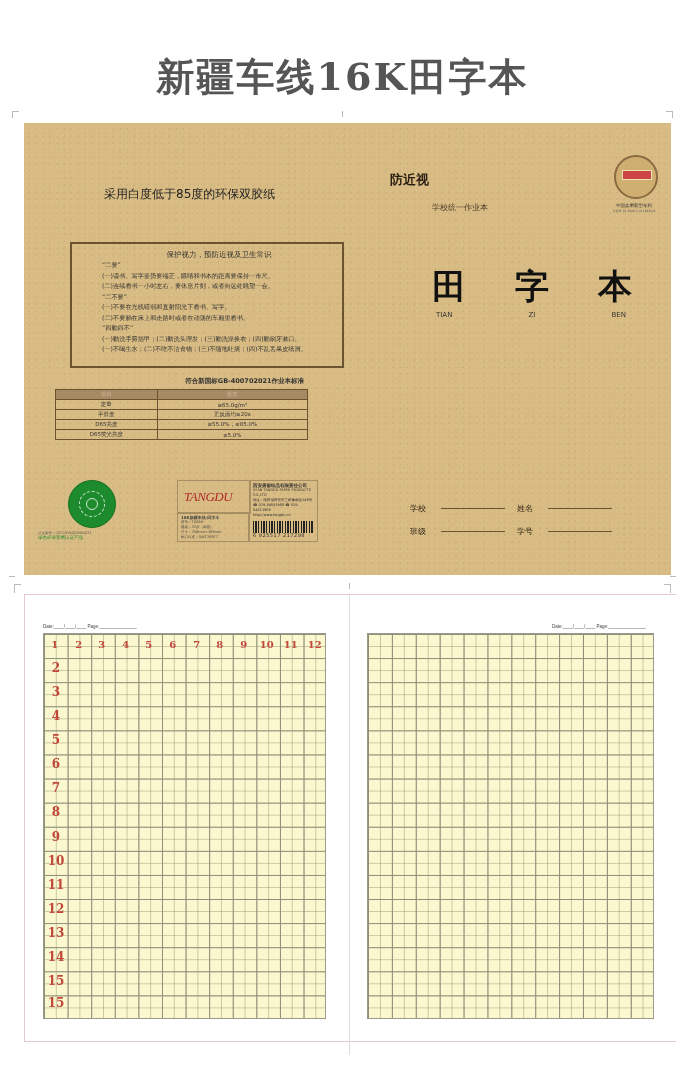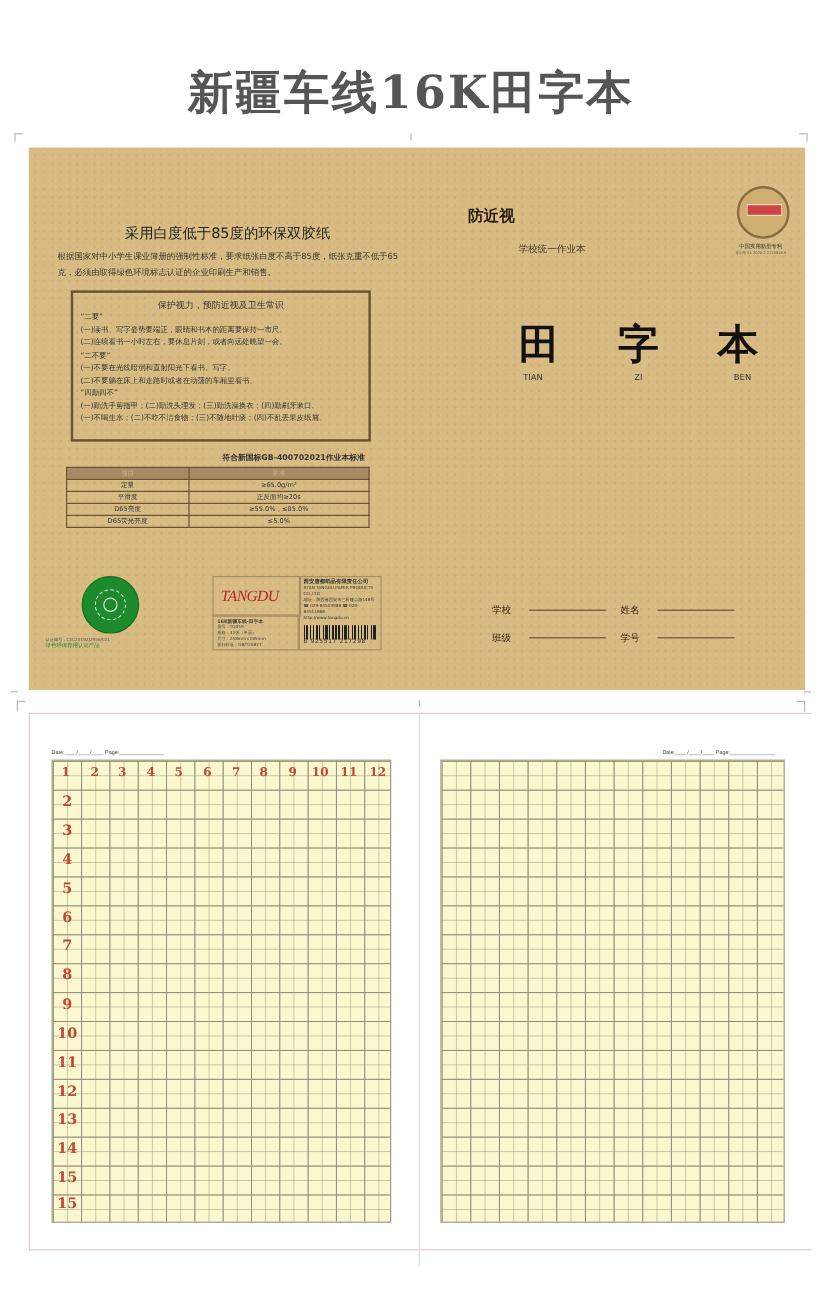--- a/index.html
+++ b/index.html
@@ -14,21 +14,21 @@
 
   .cover { position:absolute; left:24px; top:123px; width:647px; height:452px; background:#d8bb82;
     background-image: radial-gradient(rgba(255,255,255,0.08) 1px, transparent 1px), radial-gradient(rgba(0,0,0,0.05) 1px, transparent 1px);
     background-size:5px 5px, 7px 7px; background-position:0 0, 2px 3px; }
 
   .back { position:absolute; left:0; top:0; width:320px; height:452px; }
   .slogan-green { position:absolute; left:54px; top:40px; font-size:16px; font-weight:bold; color:#1e8a2e; letter-spacing:1px; }
   .slogan-sub { position:absolute; left:80px; top:63px; font-size:12px; color:#222;text-align:right; }
   .desc { position:absolute; left:24px; top:85px; width:290px; font-size:7px; line-height:13px; color:#333; }
 
-  .tips-box { position:absolute; left:35px; top:119px; width:246px; height:122px; border:2px double #6b5230; }
+  .tips-box { position:absolute; left:46px; top:119px; width:246px; height:122px; border:2px double #6b5230;padding-left:24px; }
   .tips-title { text-align:center; font-size:7.5px; color:#333; margin-top:6px; }
   .tips-line { font-size:6.2px; color:#333; padding-left:6px; line-height:10.5px; }
 
   .std-title { position:absolute; left:60px; top:254px; width:220px; text-align:right; font-size:6.5px; font-weight:bold; color:#333; }
   .std-table { position:absolute; left:31px; top:266px; width:253px; border-collapse:collapse; font-size:5.5px; color:#333; }
   .std-table td, .std-table th { border:1px solid #6b5230; height:9px; padding:0; text-align:center; }
   .std-table th { background:#a58a63; color:#ccb897; font-weight:normal; }
 
   .logo-green { position:absolute; left:44px; top:357px; width:46px; height:46px; border-radius:50%; background:#1e8a2e; border:1px solid #16701f; }
   .logo-green .flower { position:absolute; left:10px; top:10px; width:24px; height:24px; border:1px dashed #cfe8cf; border-radius:50%; }
@@ -88,21 +88,20 @@
 <body>
 
 <div class="title">新疆车线16K田字本</div>
 <div class="crop tl"></div>
 <div class="crop tr"></div>
 <div class="tick-mid"></div>
 
 <div class="cover">
   <div class="back">
     <div class="slogan-sub">采用白度低于85度的环保双胶纸</div>
-    <div class="desc">根据国家对中小学生课业簿册的强制性标准，要求纸张白度不高于85度，纸张克重不低于65克，必须由取得绿色环境标志认证的企业印刷生产和销售。</div>
 
     <div class="tips-box">
       <div class="tips-title">保护视力，预防近视及卫生常识</div>
       <div class="tips-line">“二要”</div>
       <div class="tips-line">(一)读书、写字姿势要端正，眼睛和书本的距离要保持一市尺。</div>
       <div class="tips-line">(二)连续看书一小时左右，要休息片刻，或者向远处眺望一会。</div>
       <div class="tips-line">“二不要”</div>
       <div class="tips-line">(一)不要在光线暗弱和直射阳光下看书、写字。</div>
       <div class="tips-line">(二)不要躺在床上和走路时或者在动荡的车厢里看书。</div>
       <div class="tips-line">“四勤四不”</div>

